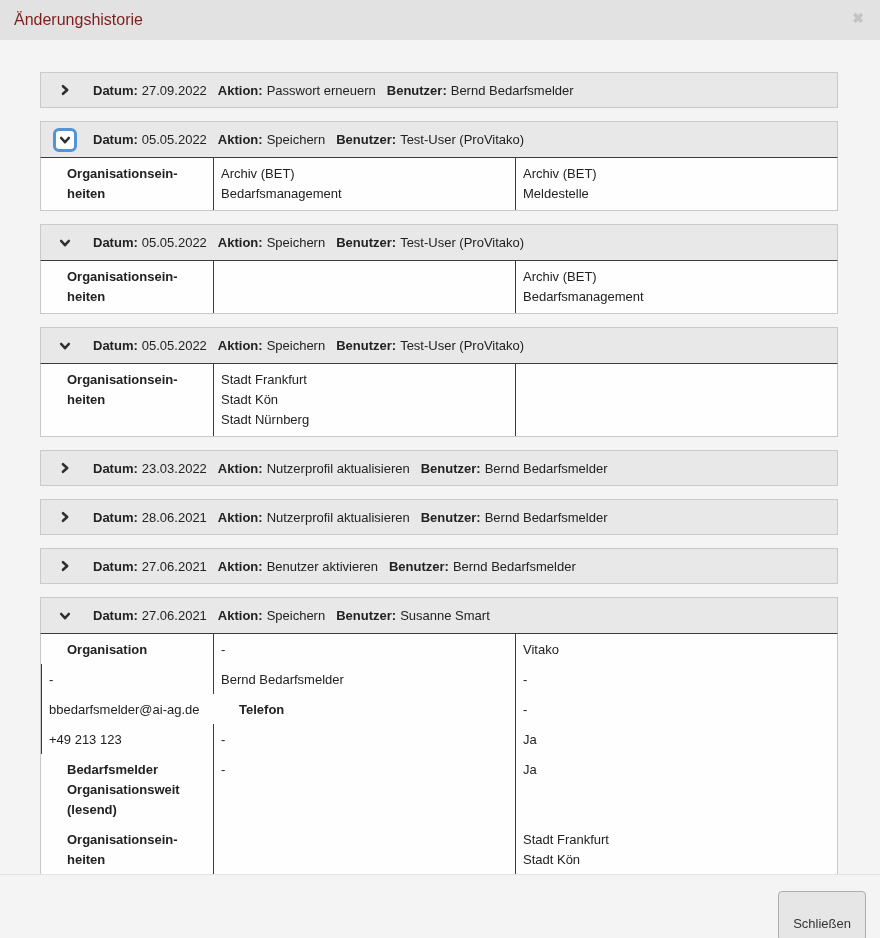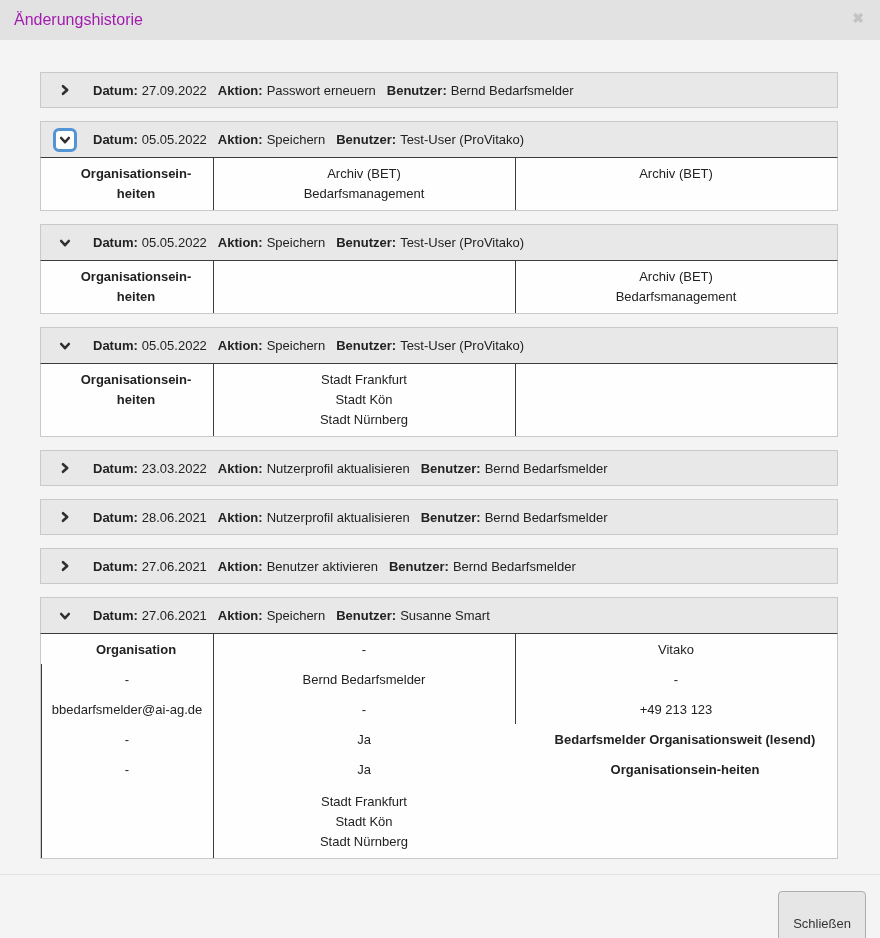--- a/index.html
+++ b/index.html
@@ -12,21 +12,21 @@
   }
   .modal { display: flex; flex-direction: column; width: 880px; height: 938px; }
 
   
   .modal-header {
     height: 40px; flex: 0 0 40px;
     background: #e2e2e2;
     display: flex; align-items: center; justify-content: space-between;
     padding: 0 12px 0 14px;
   }
-  .modal-title { font-size: 16px; font-weight: 400; color: #a21caf; }
+  .modal-title { font-size: 16px; font-weight: 400; color: #7f1d1d; }
   .modal-close {
     border: none; background: transparent; cursor: pointer;
     color: #c4c4c4; font-size: 14px; font-weight: 700; line-height: 1;
     padding: 2px 4px; align-self: flex-start; margin-top: 9px;
   }
 
   
   .modal-body {
     flex: 1 1 auto;
     background: #f4f4f4;
@@ -55,21 +55,20 @@
   .row-text { margin-left: 16px; font-size: 13px; white-space: nowrap; color: #222; }
   .row-text .lab { font-weight: 700; margin-right: 4px; }
   .row-text .lab.gap { margin-left: 11px; }
 
   .detail {
     background: #fefefe;
     border: 1px solid #c9c9c9;
     border-top: 1px solid #3c3c3c;
     display: grid;
     grid-template-columns: 172px 302px 1fr;
-    text-align: center;
   }
   .cell {
     font-size: 13px; line-height: 20px;
     padding: 6px 8px 4px 7px;
     color: #222;
   }
   .cell.c1 { font-weight: 700; padding-left: 26px; }
   .cell.c2, .cell.c3 { border-left: 1px solid #3c3c3c; }
   .cell.lastrow { padding-bottom: 6px; }
 
@@ -128,20 +127,21 @@
             <div class="row-text"><span class="lab">Datum:</span><span class="val">05.05.2022</span><span class="lab gap">Aktion:</span><span class="val">Speichern</span><span class="lab gap">Benutzer:</span><span class="val">Test-User (ProVitako)</span></div>
           </div>
           <div class="detail">
             <div class="cell c1 lastrow">Organisationsein-heiten</div>
             <div class="cell c2 lastrow">
               <div>Archiv (BET)</div>
               <div>Bedarfsmanagement</div>
             </div>
             <div class="cell c3 lastrow">
               <div>Archiv (BET)</div>
+              <div>Meldestelle</div>
             </div>
           </div>
         </div>
         <div class="group expanded">
           <div class="row-header">
             <button class="chev">
               <span>
                 <svg width="14" height="14" viewBox="0 0 14 14">
                   <path d="M3.2 5 L7 9.2 L10.8 5" fill="none" stroke="#2f2f2f" stroke-width="2.6" stroke-linecap="round" stroke-linejoin="round"></path>
                 </svg>
@@ -239,20 +239,21 @@
             </div>
             <div class="cell c3">
               <div>Bernd Bedarfsmelder</div>
             </div>
             <div class="cell c2">
               <div>-</div>
             </div>
             <div class="cell c3">
               <div>bbedarfsmelder@ai-ag.de</div>
             </div>
+            <div class="cell c1">Telefon</div>
             <div class="cell c2">
               <div>-</div>
             </div>
             <div class="cell c3">
               <div>+49 213 123</div>
             </div>
             <div class="cell c2">
               <div>-</div>
             </div>
             <div class="cell c3">

